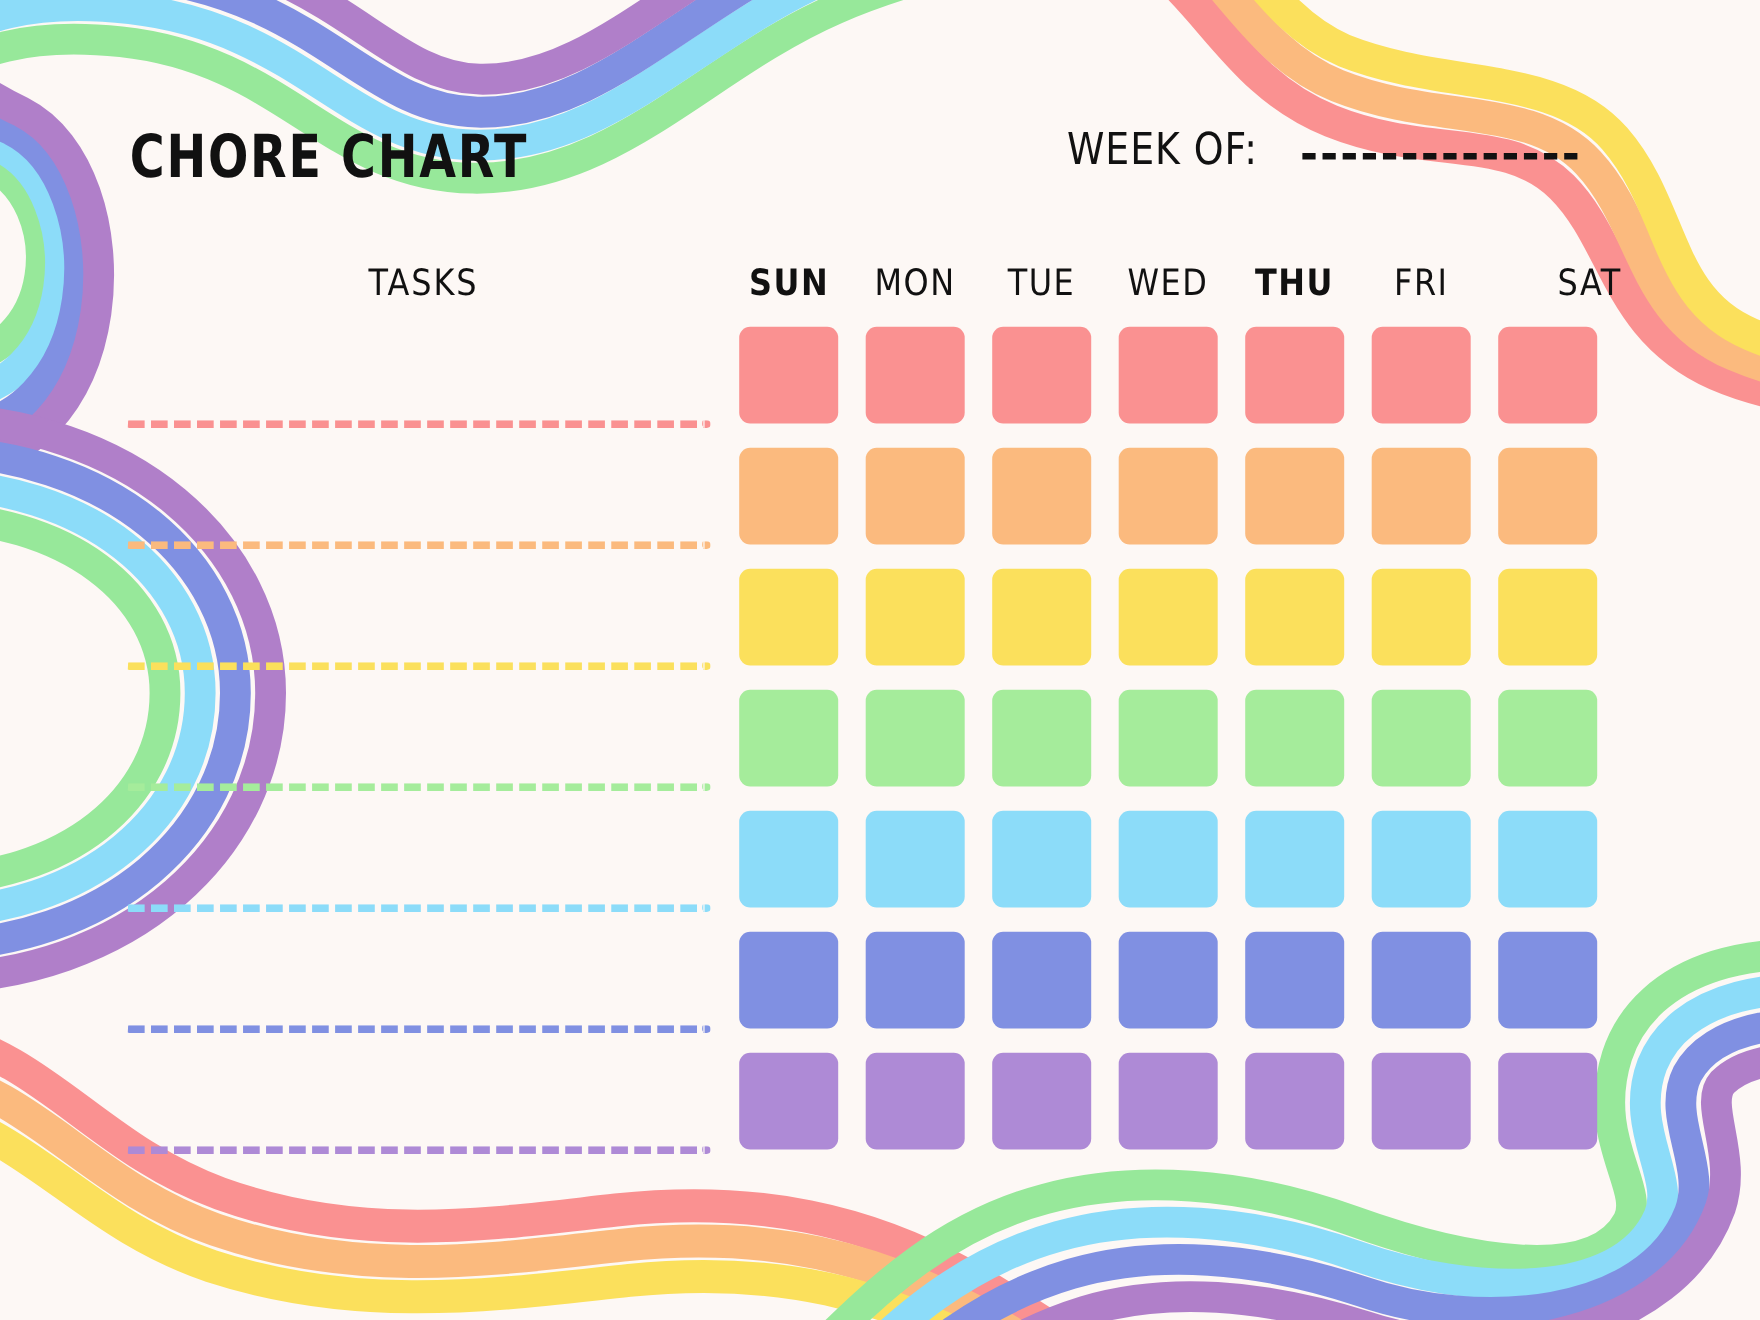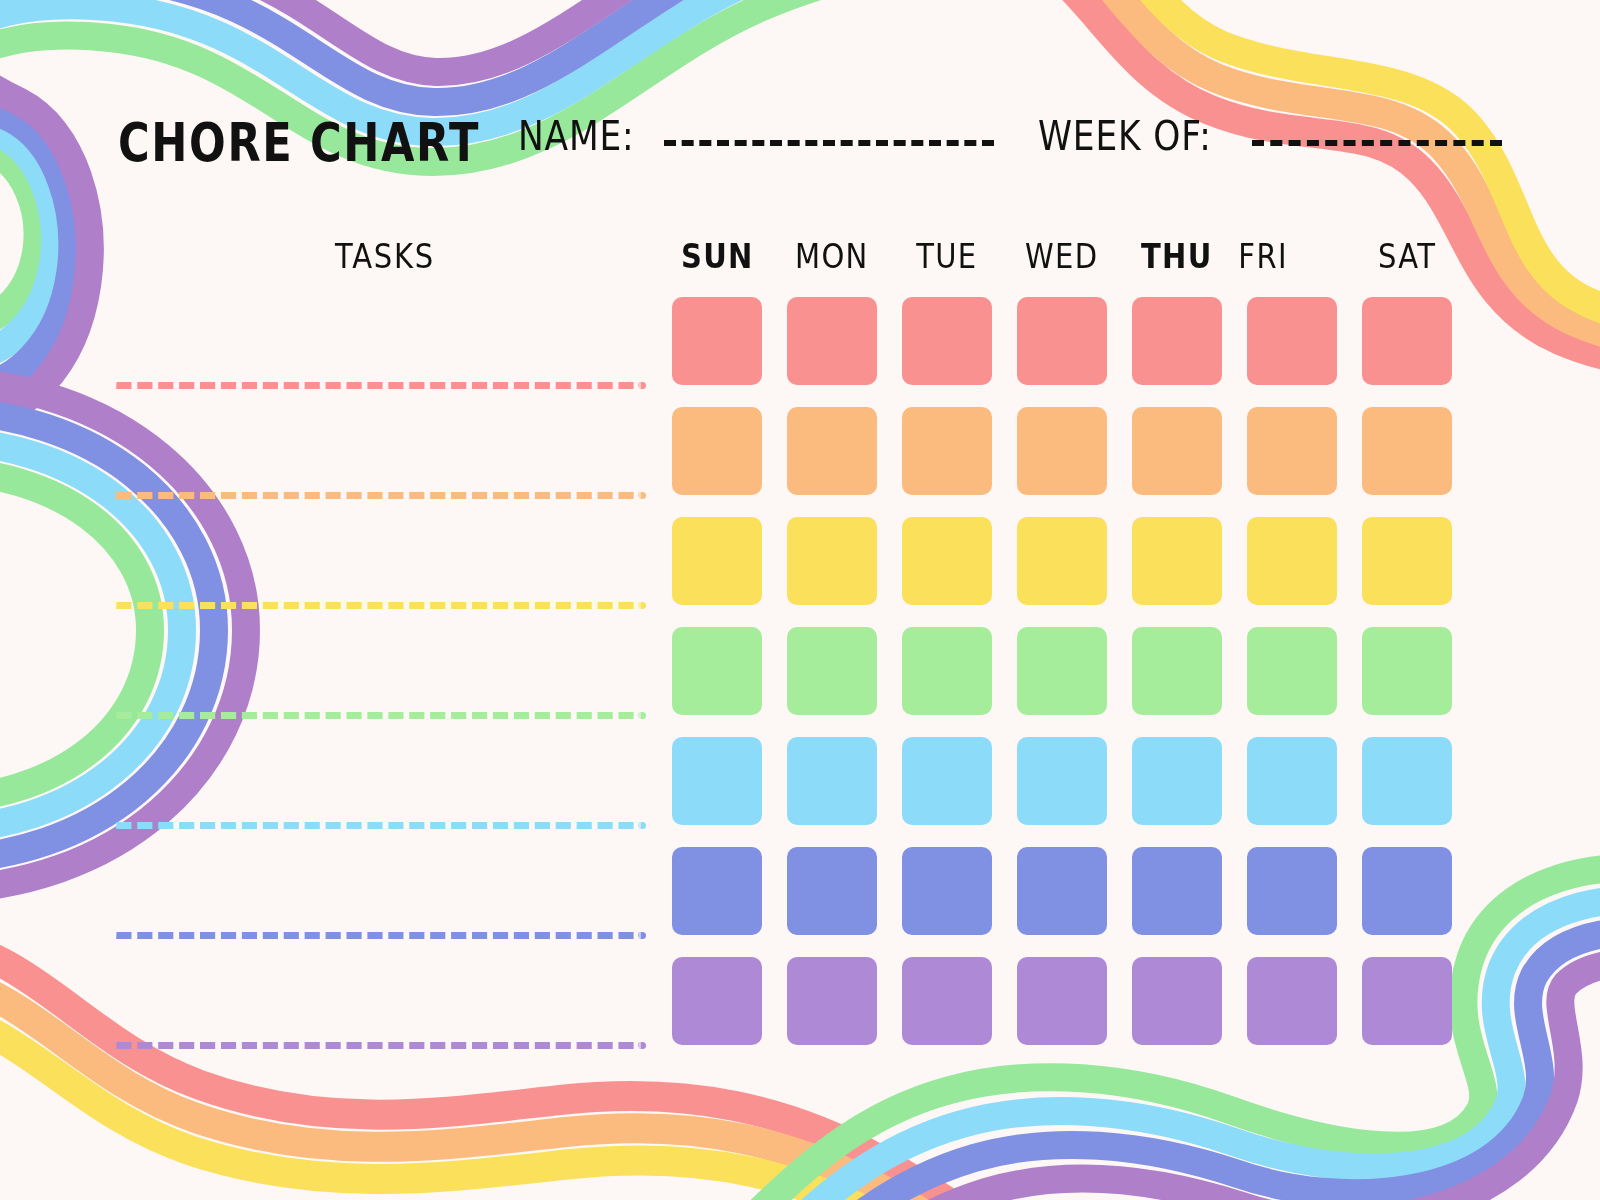--- a/index.html
+++ b/index.html
@@ -68,21 +68,21 @@
   .field-rule {
     height: 0;
     border-bottom: 6px dashed #111111;
     position: relative;
     top: -4px;
   }
   .rule-name { width: 330px; margin-left: 10px; }
   .rule-week { width: 250px; margin-left: 12px; }
 
   .field-name { position: absolute; left: 400px; top: 0; }
-  .field-week { position: absolute; left: 920px; top: 0; justify-content: space-between; }
+  .field-week { position: absolute; left: 852px; top: 0; justify-content: space-between; }
 
   
   .tasks-heading {
     position: absolute;
     left: 335px;
     top: 240px;
     font-family: "DejaVu Sans", sans-serif;
     font-size: 33px;
     letter-spacing: 2px;
     color: #111111;
@@ -161,41 +161,37 @@
       <path d="M 1720 880 C 1600 848 1496 880 1470 960 C 1446 1036 1496 1080 1480 1110 C 1450 1168 1330 1146 1230 1110 C 1130 1074 1030 1068 950 1090 C 860 1114 800 1170 740 1230" stroke="#97E89A" stroke-width="28"></path>
       <path d="M 1726 912 C 1612 882 1526 908 1502 968 C 1480 1026 1524 1070 1508 1106 C 1474 1184 1336 1178 1234 1142 C 1136 1108 1040 1102 962 1124 C 876 1148 818 1200 762 1256" stroke="#8CDCF9" stroke-width="28"></path>
       <path d="M 1732 944 C 1624 916 1556 936 1534 976 C 1514 1016 1552 1060 1536 1102 C 1498 1200 1342 1210 1238 1174 C 1142 1142 1050 1136 974 1158 C 892 1182 836 1230 784 1282" stroke="#8090E2" stroke-width="28"></path>
       <path d="M 1738 976 C 1636 950 1586 964 1566 984 C 1548 1004 1580 1050 1564 1098 C 1522 1216 1348 1242 1242 1206 C 1148 1176 1060 1170 986 1192 C 908 1216 854 1260 806 1308" stroke="#B07FC9" stroke-width="28"></path>
     </g>
   </svg>
 
   <div class="header">
     <div class="chart-title">CHORE CHART</div>
 
-    <div class="field field-name">
-      <span class="field-label">NAME:</span>
-      <span class="field-rule rule-name"></span>
-    </div>
 
     <div class="field field-week">
       <span class="field-label">WEEK OF:</span>
       <span class="field-rule rule-week"></span>
     </div>
   </div>
 
   <div class="tasks-heading">TASKS</div>
 
   <div id="day-headers">
       <div class="day-header" style="left: 672px; font-weight: bold;"><span>SUN</span></div>
       <div class="day-header" style="left: 787px;"><span>MON</span></div>
       <div class="day-header" style="left: 902px;"><span>TUE</span></div>
       <div class="day-header" style="left: 1017px;"><span>WED</span></div>
       <div class="day-header" style="left: 1132px; font-weight: bold;"><span>THU</span></div>
-      <div class="day-header" style="left: 1218px;"><span>FRI</span></div>
-      <div class="day-header" style="left: 1362px; text-decoration: underline;"><span>SAT</span></div>
+      <div class="day-header" style="left: 1247px;"><span>FRI</span></div>
+      <div class="day-header" style="left: 1400px; text-decoration: underline;"><span>SAT</span></div>
     </div>
 
   <div id="grid">
       <div class="cell" style="left: 672px; top: 297px; background: rgb(250, 145, 145);"></div>
       <div class="cell" style="left: 787px; top: 297px; background: rgb(250, 145, 145);"></div>
       <div class="cell" style="left: 902px; top: 297px; background: rgb(250, 145, 145);"></div>
       <div class="cell" style="left: 1017px; top: 297px; background: rgb(250, 145, 145);"></div>
       <div class="cell" style="left: 1132px; top: 297px; background: rgb(250, 145, 145);"></div>
       <div class="cell" style="left: 1247px; top: 297px; background: rgb(250, 145, 145);"></div>
       <div class="cell" style="left: 1362px; top: 297px; background: rgb(250, 145, 145);"></div>

